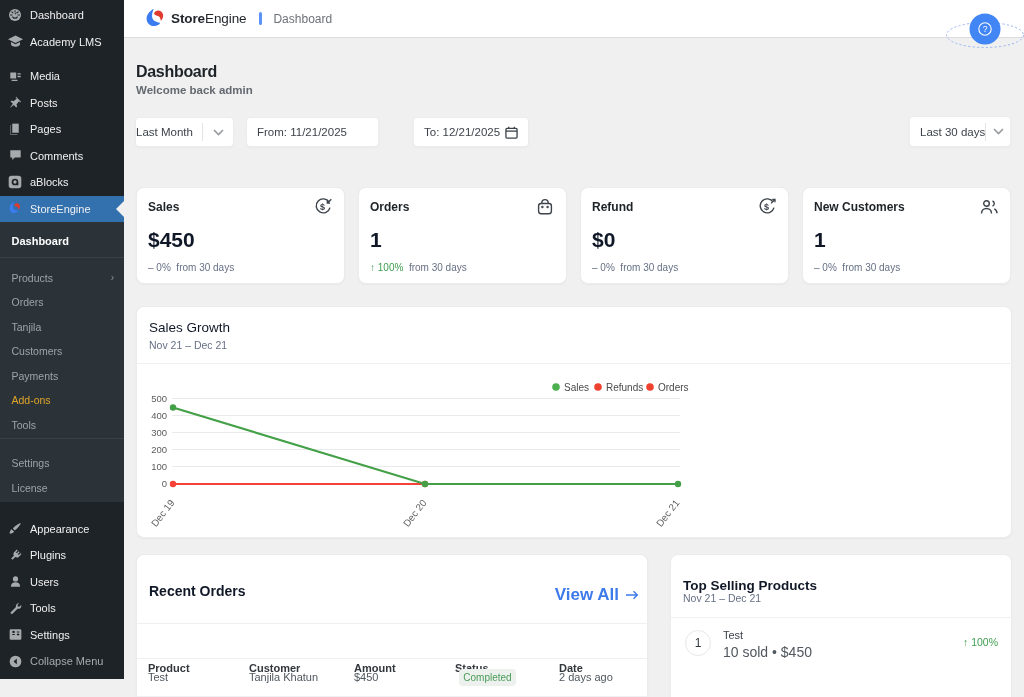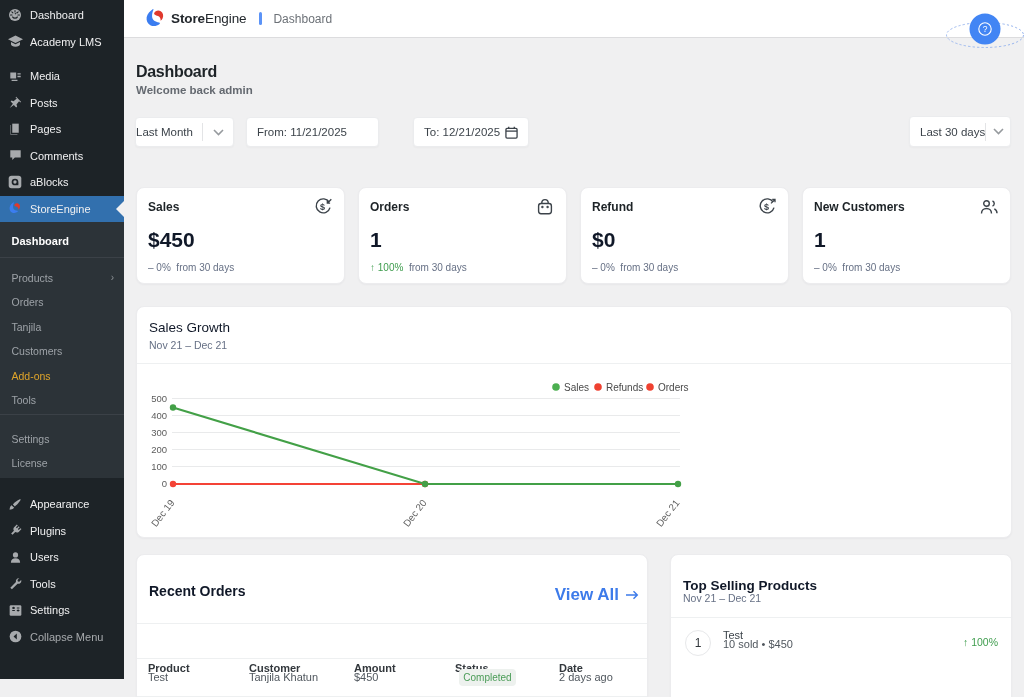--- a/index.html
+++ b/index.html
@@ -67,21 +67,21 @@
 .thead{position:absolute;top:81px;font-size:11px;font-weight:bold;color:#32373c;margin-top:26px;}
 .odiv2{position:absolute;left:0;top:103px;width:100%;border-top:1px solid #eef0f1;}
 .trow{position:absolute;top:116px;font-size:11px;color:#50575e;}
 .badge{position:absolute;left:322px;top:114px;width:57px;height:17px;background:#edf1ee;border-radius:4px;color:#4a9c57;font-size:10px;display:flex;align-items:center;justify-content:center;}
 .topsell{position:absolute;left:670px;top:554px;width:342px;height:160px;background:#fff;border:1px solid #ececee;border-radius:8px;box-shadow:0 1px 2px rgba(16,24,40,.04);}
 .tstitle{position:absolute;left:12px;top:23px;font-size:13.5px;font-weight:bold;color:#101828;}
 .tssub{position:absolute;left:12px;top:37px;font-size:10.5px;color:#667085;}
 .tsdiv{position:absolute;left:0;top:62px;width:100%;border-top:1px solid #eef0f1;}
 .tscircle{position:absolute;left:14px;top:75px;width:26px;height:26px;border:1px solid #e7e8ea;border-radius:50%;display:flex;align-items:center;justify-content:center;font-size:12px;color:#32373c;}
 .tsname{position:absolute;left:52px;top:74px;font-size:11px;color:#3c434a;}
-.tsinfo{position:absolute;left:52px;top:83px;font-size:11px;color:#50575e;}
+.tsinfo{position:absolute;left:52px;top:89px;font-size:14px;color:#50575e;}
 .tspct{position:absolute;right:13px;top:81px;font-size:10.5px;color:#3f9d4e;}
 </style>
 </head>
 <body>
 
 <div class="sidebar" id="sidebar">
  <div class="mi"><span class="ic">
         <svg width="14" height="14" viewBox="0 0 20 20">
           <circle cx="10" cy="10" r="8.6" fill="currentColor"></circle>
           <g stroke="#1d2327" stroke-width="1.5" stroke-linecap="round">
@@ -132,20 +132,21 @@
           <use href="#selogo"></use>
         </svg>
       </span>StoreEngine</div>
  <div class="submenu">
   <div class="smi on">Dashboard</div>
   <div class="sdiv"></div>
   <div class="smi">Products<span class="chev">›</span></div>
   <div class="smi">Orders</div>
   <div class="smi">Tanjila</div>
   <div class="smi">Customers</div>
+  <div class="smi">Payments</div>
   <div class="smi gold">Add-ons</div>
   <div class="smi">Tools</div>
   <div class="sdiv2"></div>
   <div class="smi">Settings</div>
   <div class="smi">License</div>
  </div>
  <div class="mgap"></div>
  <div class="mi"><span class="ic">
         <svg width="13" height="13" viewBox="0 0 20 20" fill="currentColor">
           <path d="M18 2c-3 0-9 4-12 8l3 3c4-3 9-9 9-11zM5.5 12.5L4 11c-2 1-3 4-3 7 2.5 0 5.5-1 7-3l-2.5-2.5z"></path>

